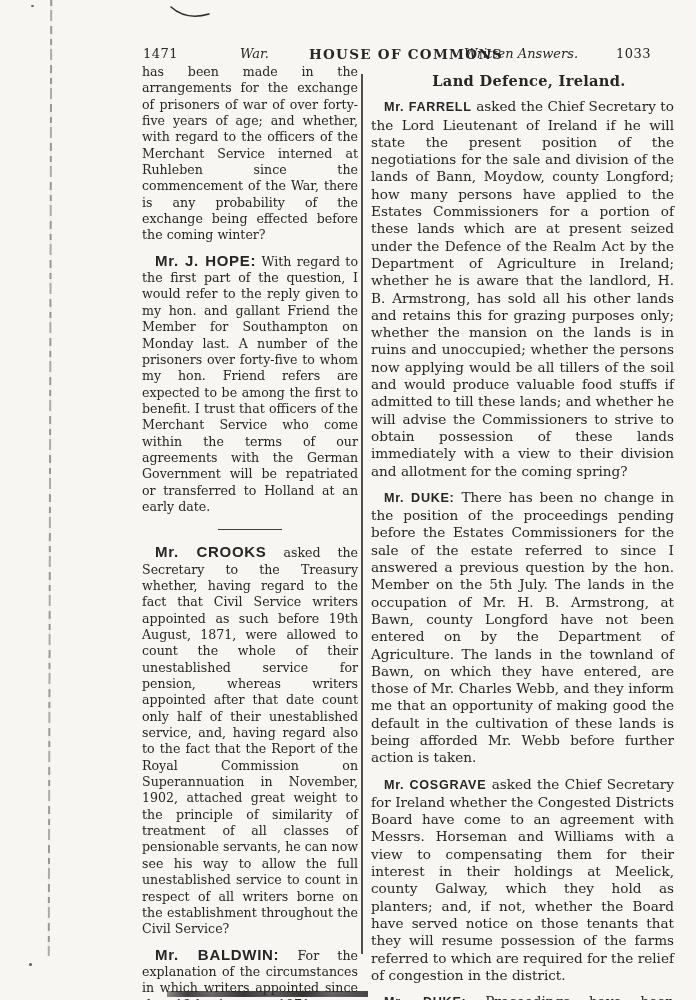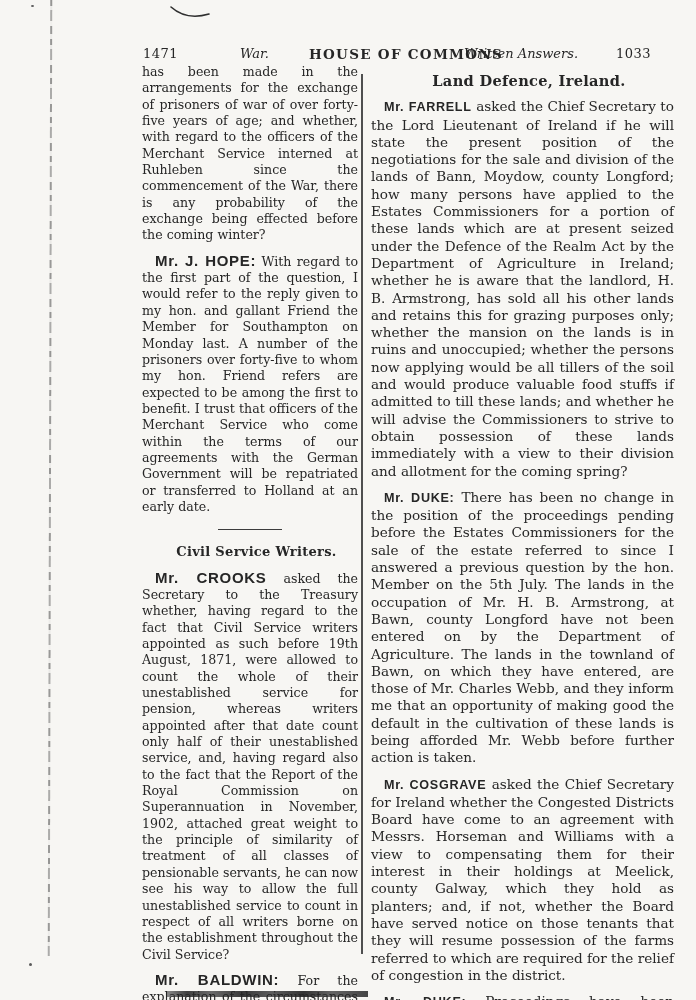--- a/index.html
+++ b/index.html
@@ -91,21 +91,20 @@
 
   <div class="column-divider"></div>
 
   <div class="col col-left">
     <p class="flush"><span>has been made in the arrangements for the exchange of prisoners of war of over forty-five years of age; and whether, with regard to the officers of the Merchant Service interned at Ruhleben since the commencement of the War, there is any probability of the exchange being effected before the coming winter?</span></p>
 
     <p><span class="speaker">Mr. J. HOPE:</span><span> With regard to the first part of the question, I would refer to the reply given to my hon. and gallant Friend the Member for Southampton on Monday last. A number of the prisoners over forty-five to whom my hon. Friend refers are expected to be among the first to benefit. I trust that officers of the Merchant Service who come within the terms of our agreements with the German Government will be repatriated or transferred to Holland at an early date.</span></p>
 
     <div class="rule"></div>
 
-    <p class="heading">Civil Service Writers.</p>
 
     <p><span class="speaker">Mr. CROOKS</span><span> asked the Secretary to the Treasury whether, having regard to the fact that Civil Service writers appointed as such before 19th August, 1871, were allowed to count the whole of their unestablished service for pension, whereas writers appointed after that date count only half of their unestablished service, and, having regard also to the fact that the Report of the Royal Commission on Superannuation in November, 1902, attached great weight to the principle of similarity of treatment of all classes of pensionable servants, he can now see his way to allow the full unestablished service to count in respect of all writers borne on the establishment throughout the Civil Service?</span></p>
 
     <p><span class="speaker">Mr. BALDWIN:</span><span> For the explanation of the circumstances in which writers appointed since the 19th August, 1871, were permitted to reckon one-half of their temporary service towards superannuation under Section 3 of the Superannuation Act, 1887, I may refer the hon. Member to the reply given to him by one of my predecessors on the 26th March, 1906, of which I am sending him a copy. The writers serving before 1871, to whom the special privilege of reckoning the whole of their temporary service under certain conditions was granted by Treasury Minute of the 1st June, 1882, constituted a class serving under conditions dissimilar to those prescribed for later appointees.</span></p>
   </div>
 
   <div class="col col-right">
     <p class="heading">Land Defence, Ireland.</p>
 
     <p><span class="speaker">Mr. FARRELL</span><span> asked the Chief Secretary to the Lord Lieutenant of Ireland if he will state the present position of the negotiations for the sale and division of the lands of Bann, Moydow, county Longford; how many persons have applied to the Estates Commissioners for a portion of these lands which are at present seized under the Defence of the Realm Act by the Department of Agriculture in Ireland; whether he is aware that the landlord, H. B. Armstrong, has sold all his other lands and retains this for grazing purposes only; whether the mansion on the lands is in ruins and unoccupied; whether the persons now applying would be all tillers of the soil and would produce valuable food stuffs if admitted to till these lands; and whether he will advise the Commissioners to strive to obtain possession of these lands immediately with a view to their division and allotment for the coming spring?</span></p>

